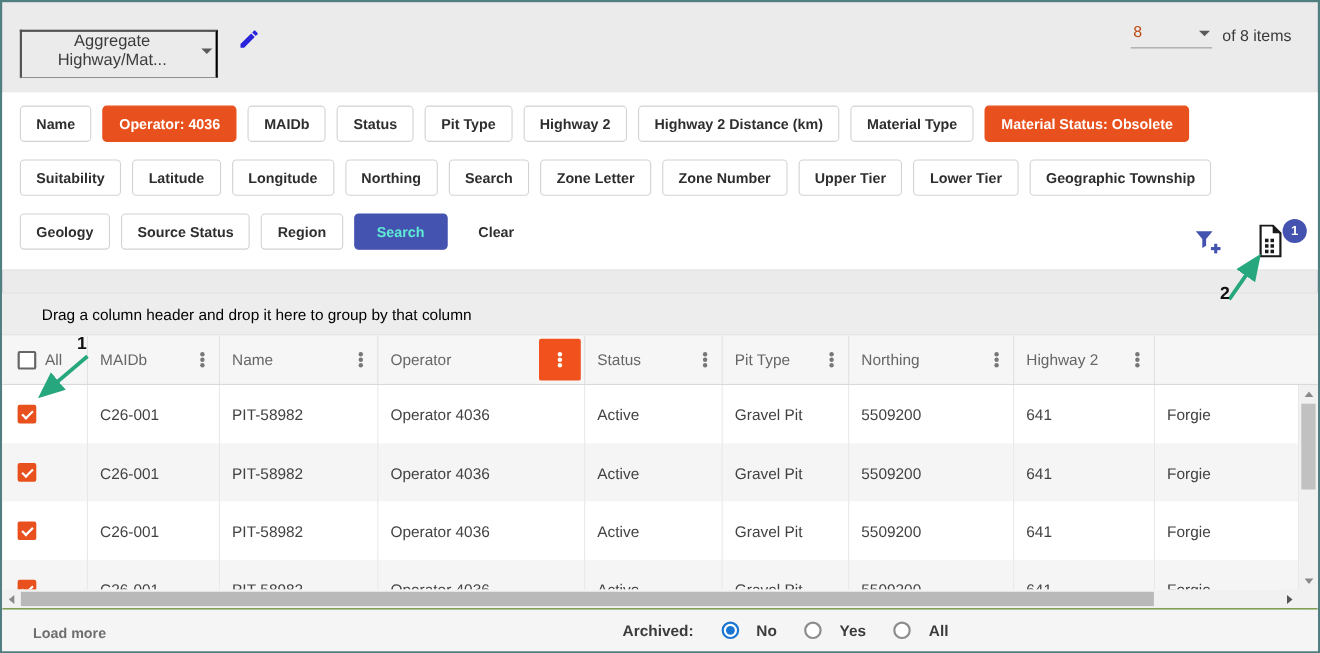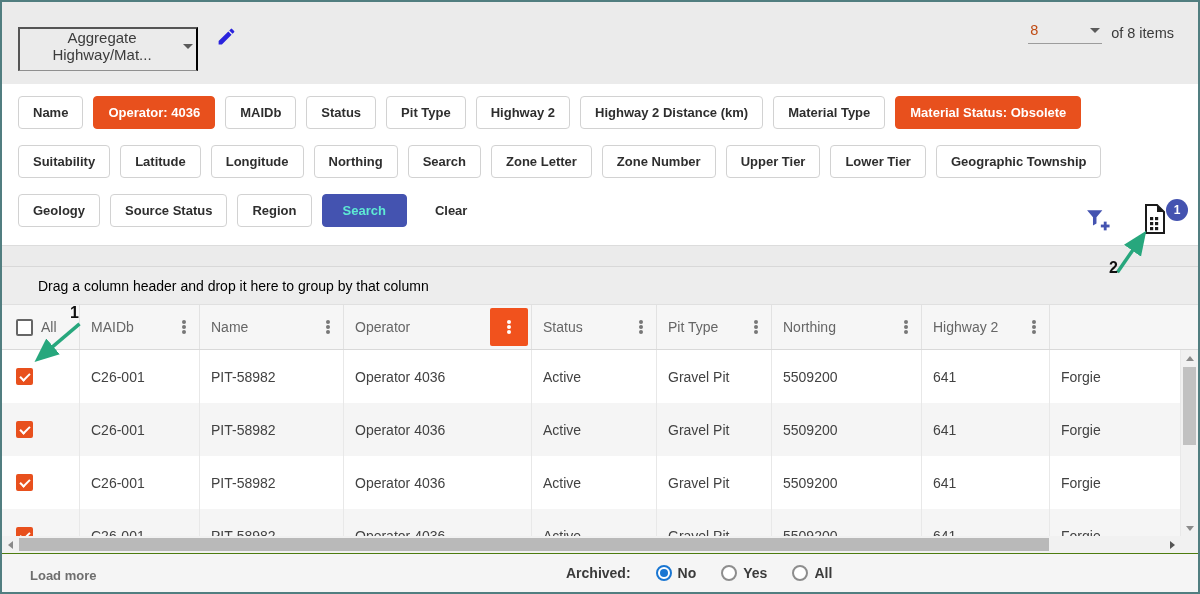--- a/index.html
+++ b/index.html
@@ -81,21 +81,21 @@
   .hscroll { position: absolute; top: 269px; left: 0; width: 1179px; height: 17px; background: #f1f1f1; }
   .hthumb { position: absolute; top: 2px; bottom: 2px; left: 17px; width: 1030px; background: #b9b9b9; cursor: pointer; }
   .corner { position: absolute; right: 0; top: 269px; width: 17px; height: 17px; background: #f1f1f1; }
 
   
   .pager-footer { position: absolute; top: 286px; left: 0; right: 0; bottom: 0; background: #f5f5f5; border-top: 1px solid #4d7c0f; }
   .load-more { position: absolute; left: 28px; top: 14px; font-family: "Liberation Sans", sans-serif;
                font-weight: bold; font-size: 13px; color: #6e6e6e; background: none; border: none; cursor: pointer; }
   .archived { position: absolute; left: 564px; top: 11px; display: flex; align-items: center; gap: 9px;
               font-size: 14px; color: #3b3b3b; font-weight: bold; }
-  .radio-item { display: inline-flex; align-items: flex-end; gap: 6px; cursor: pointer; padding-left: 16px; }
+  .radio-item { display: inline-flex; align-items: flex-end; gap: 16px; cursor: pointer; padding-left: 16px; }
   .radio { width: 16px; height: 16px; border-radius: 50%; border: 2px solid #8d8d8d; background: #fff;
            position: relative; display: inline-block; }
   .radio--on { border-color: #1976d2; }
   .radio--on::after { content: ""; position: absolute; inset: 2px; border-radius: 50%; background: #1976d2; }
 
   
   .ann-svg { position: absolute; inset: 0; width: 100%; height: 100%; pointer-events: none; z-index: 20; }
   .ann-label { position: absolute; z-index: 21; font-size: 16px; font-weight: bold; color: #101010; pointer-events: none; }
   #ann1 { left: 68px; top: 302px; }
   #ann2 { left: 1107px; top: 257px; }

